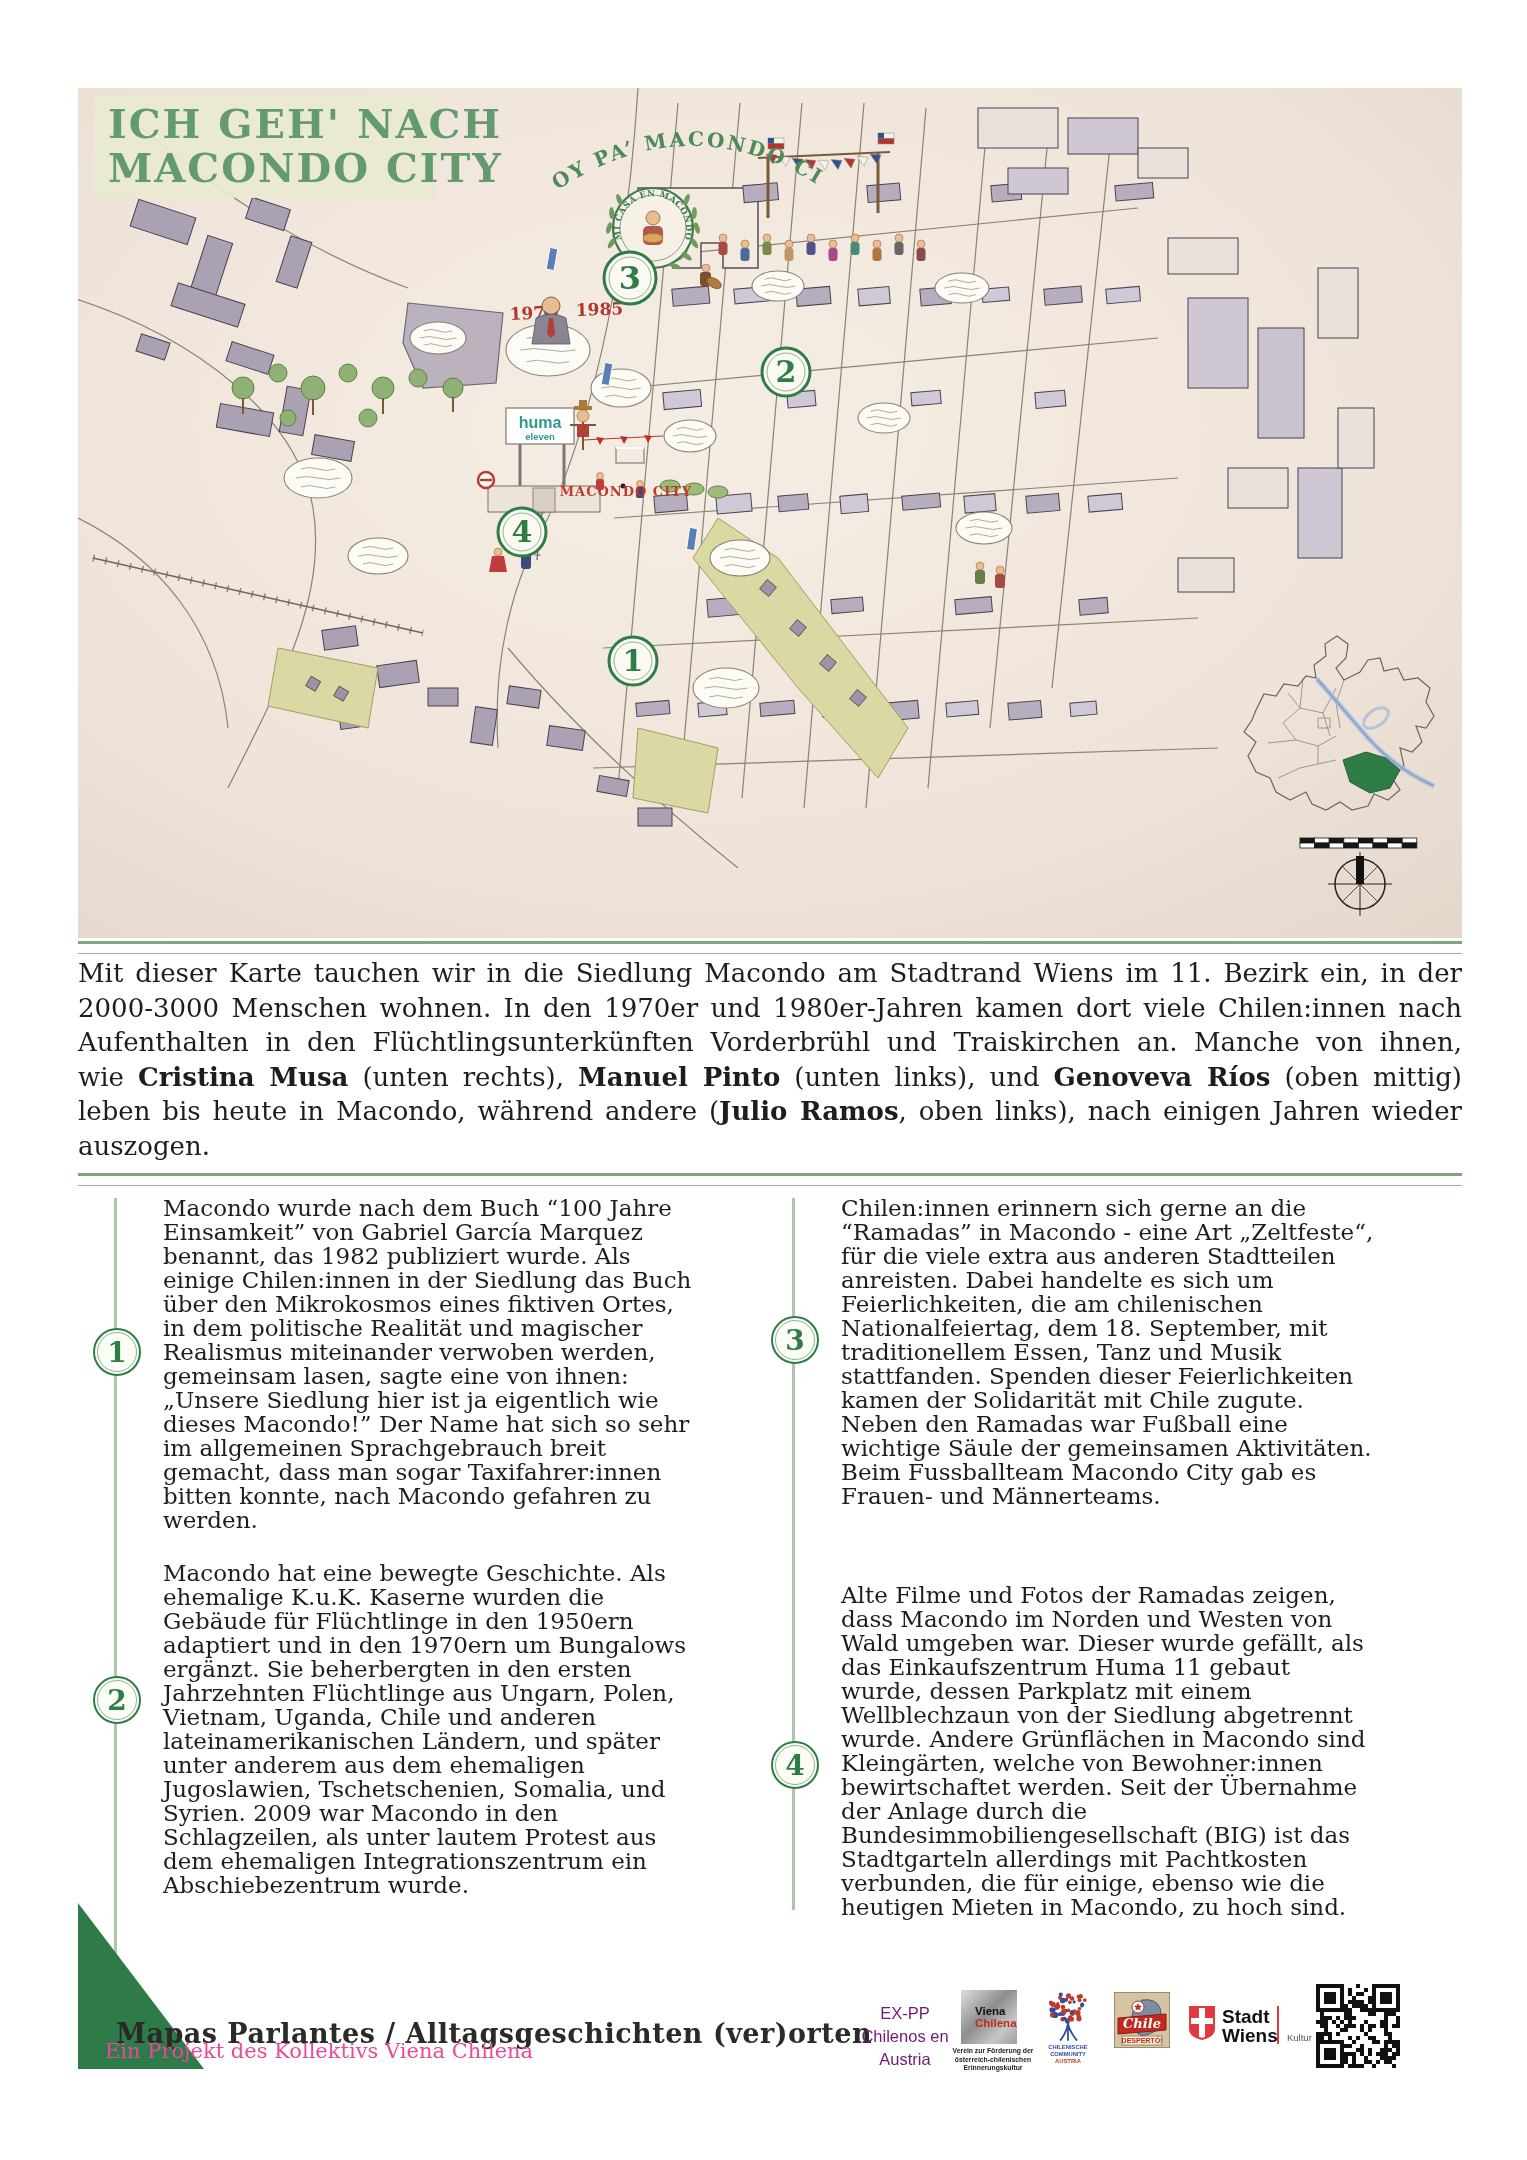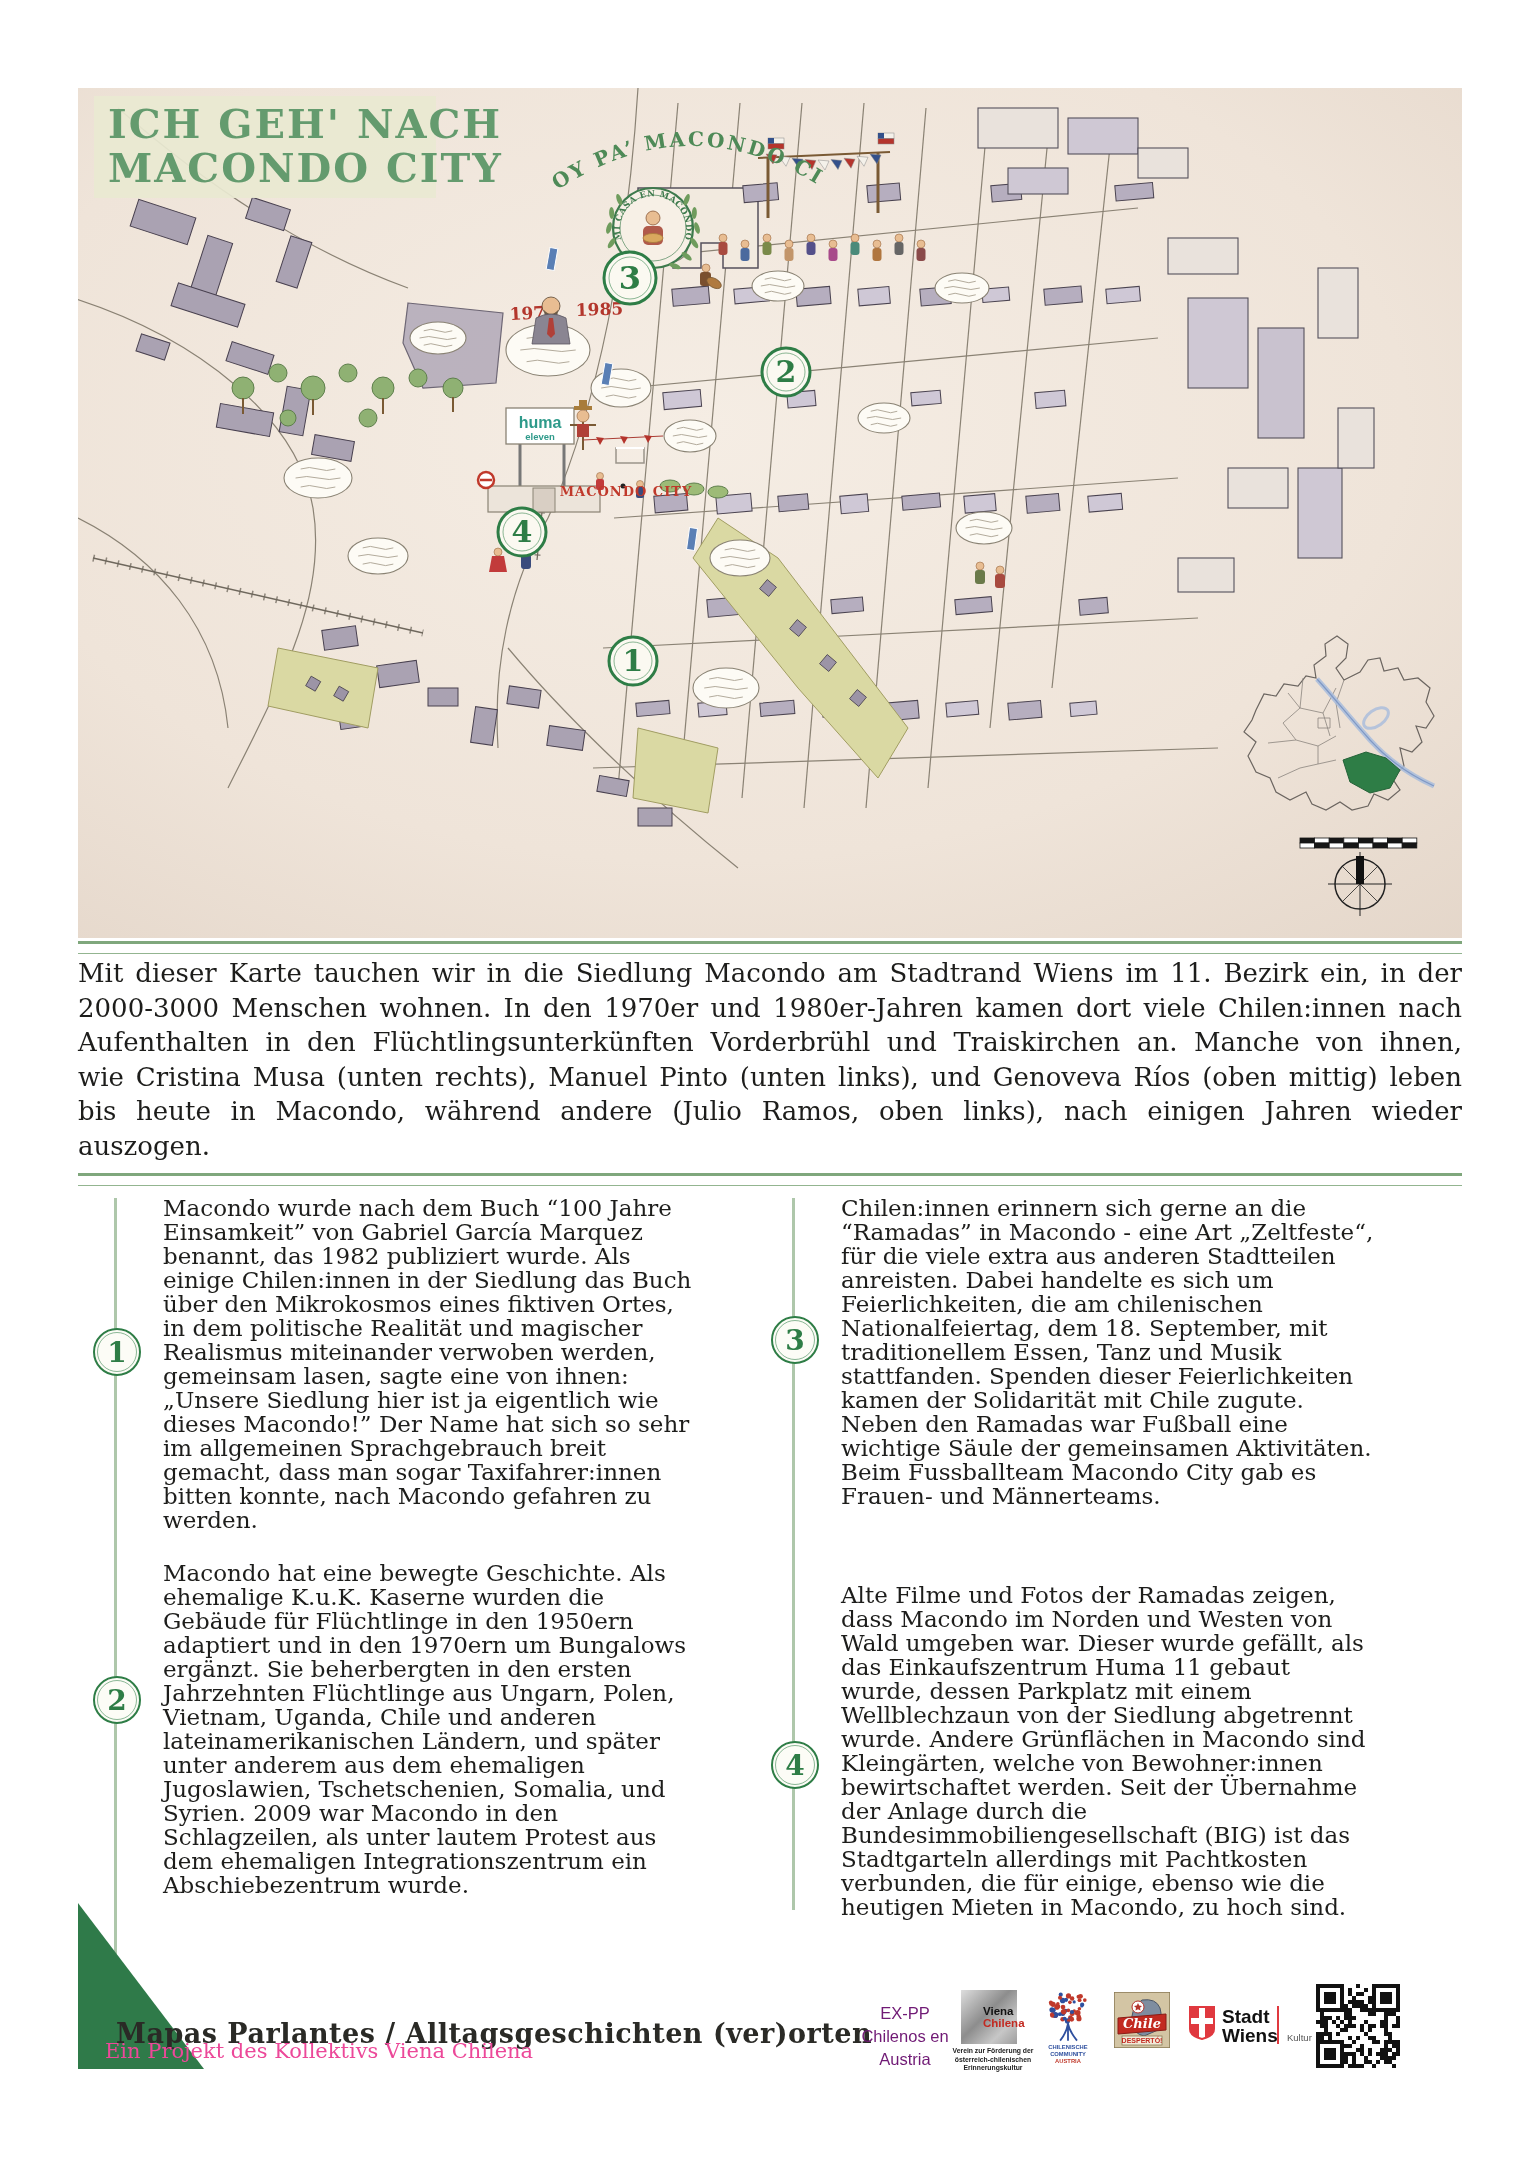--- a/index.html
+++ b/index.html
@@ -8,21 +8,21 @@
   
   .photo{position:absolute;left:78px;top:88px;width:1384px;height:850px;}
   .photo svg{display:block;width:100%;height:100%;}
   text{font-family:"DejaVu Serif", serif;}
   
   .rule{position:absolute;left:78px;width:1384px;height:9px;
         border-top:3.5px solid #7fa77c;border-bottom:1.5px solid #93b590;}
   
   .intro{position:absolute;left:78px;top:956px;width:1384px;margin:0;
          font-size:26px;line-height:34.5px;text-align:justify;word-spacing:3px;}
-  .intro b{font-weight:normal;}
+  .intro b{font-weight:bold;}
   
   .vline{position:absolute;width:3px;background:#aec7ab;}
   #vl1{left:114px;top:1198px;height:756px;}
   #vl2{left:792px;top:1198px;height:712px;}
   .block{position:absolute;width:535px;font-size:23px;line-height:24px;margin:0;}
   #b1{left:163px;top:1196px;}
   #b2{left:163px;top:1561px;}
   #b3{left:841px;top:1196px;}
   #b4{left:841px;top:1583px;}
   .cmark{position:absolute;width:44px;height:44px;border:2.5px solid #2e7d46;border-radius:50%;
@@ -35,21 +35,21 @@
   .triangle{position:absolute;left:78px;top:1903px;width:126px;height:166px;background:#2f7a49;
             clip-path:polygon(0 0,0 100%,100% 100%);}
   .f-title{position:absolute;left:100px;top:2002px;margin:16px;font-size:27px;font-weight:bold;
            color:#2a2a26;letter-spacing:.5px;}
   .f-sub{position:absolute;left:103px;top:2037px;margin:2px;font-size:21px;color:#ec4899;}
   .sans{font-family:"Liberation Sans", sans-serif;}
   .expp{position:absolute;left:853px;top:2002px;width:104px;text-align:center;
         font-size:16.5px;line-height:23px;color:#701a75;}
   .viena-box{position:absolute;left:961px;top:1990px;width:56px;height:54px;
              background:linear-gradient(135deg,#dedede 0%,#8d8d8d 45%,#c7c7c7 75%,#9d9d9d 100%);
-             display:flex;flex-direction:column;justify-content:center;padding-left:22px;box-sizing:border-box;}
+             display:flex;flex-direction:column;justify-content:center;padding-left:14px;box-sizing:border-box;}
   .viena-box .v1{font-weight:bold;font-size:11.5px;color:#111;}
   .viena-box .v2{font-weight:bold;font-size:11.5px;color:#c22a21;}
   .viena-cap{position:absolute;left:928px;top:2047px;width:130px;text-align:center;
              font-size:6.8px;line-height:8.5px;font-weight:bold;color:#222;}
   .tree-wrap{position:absolute;left:1044px;top:1990px;}
   .tree-cap{position:absolute;left:1036px;top:2044px;width:64px;text-align:center;
             font-size:5.8px;line-height:7px;font-weight:bold;}
   .tree-cap .tc-b{color:#2e4f9e;} .tree-cap .tc-r{color:#c0392b;}
   .chile-wrap{position:absolute;left:1114px;top:1992px;}
   .shield-wrap{position:absolute;left:1189px;top:2006px;}

